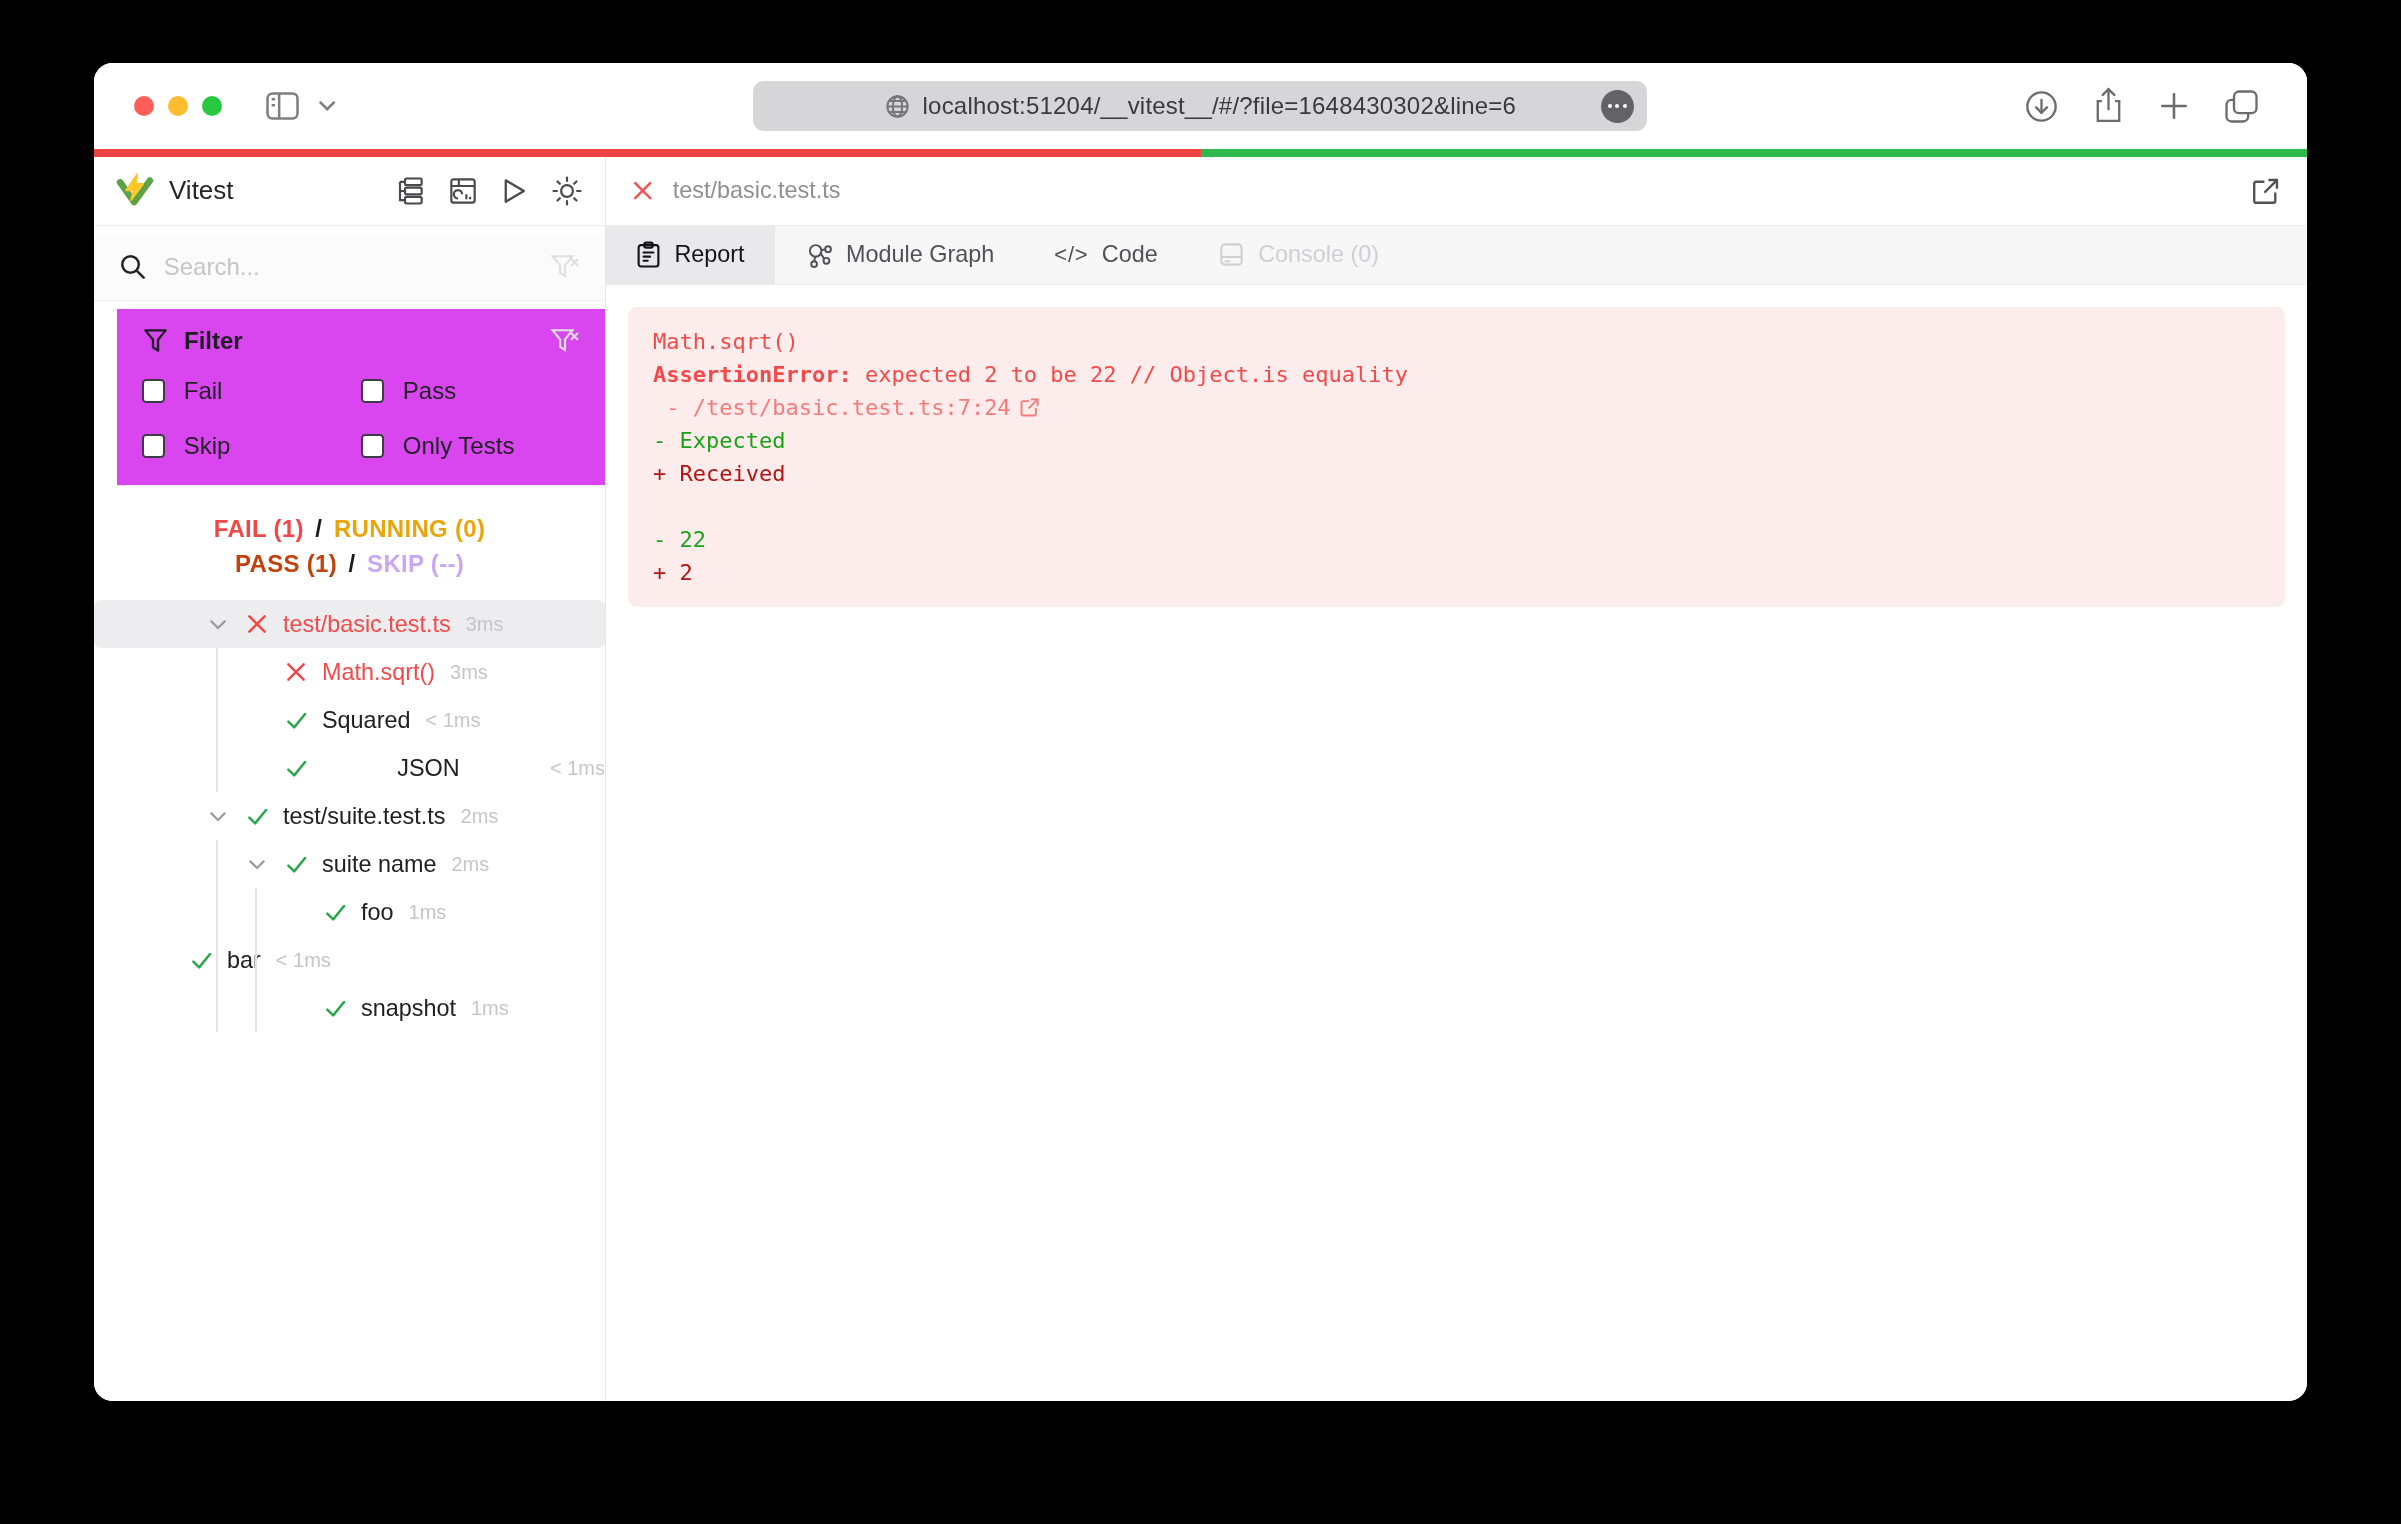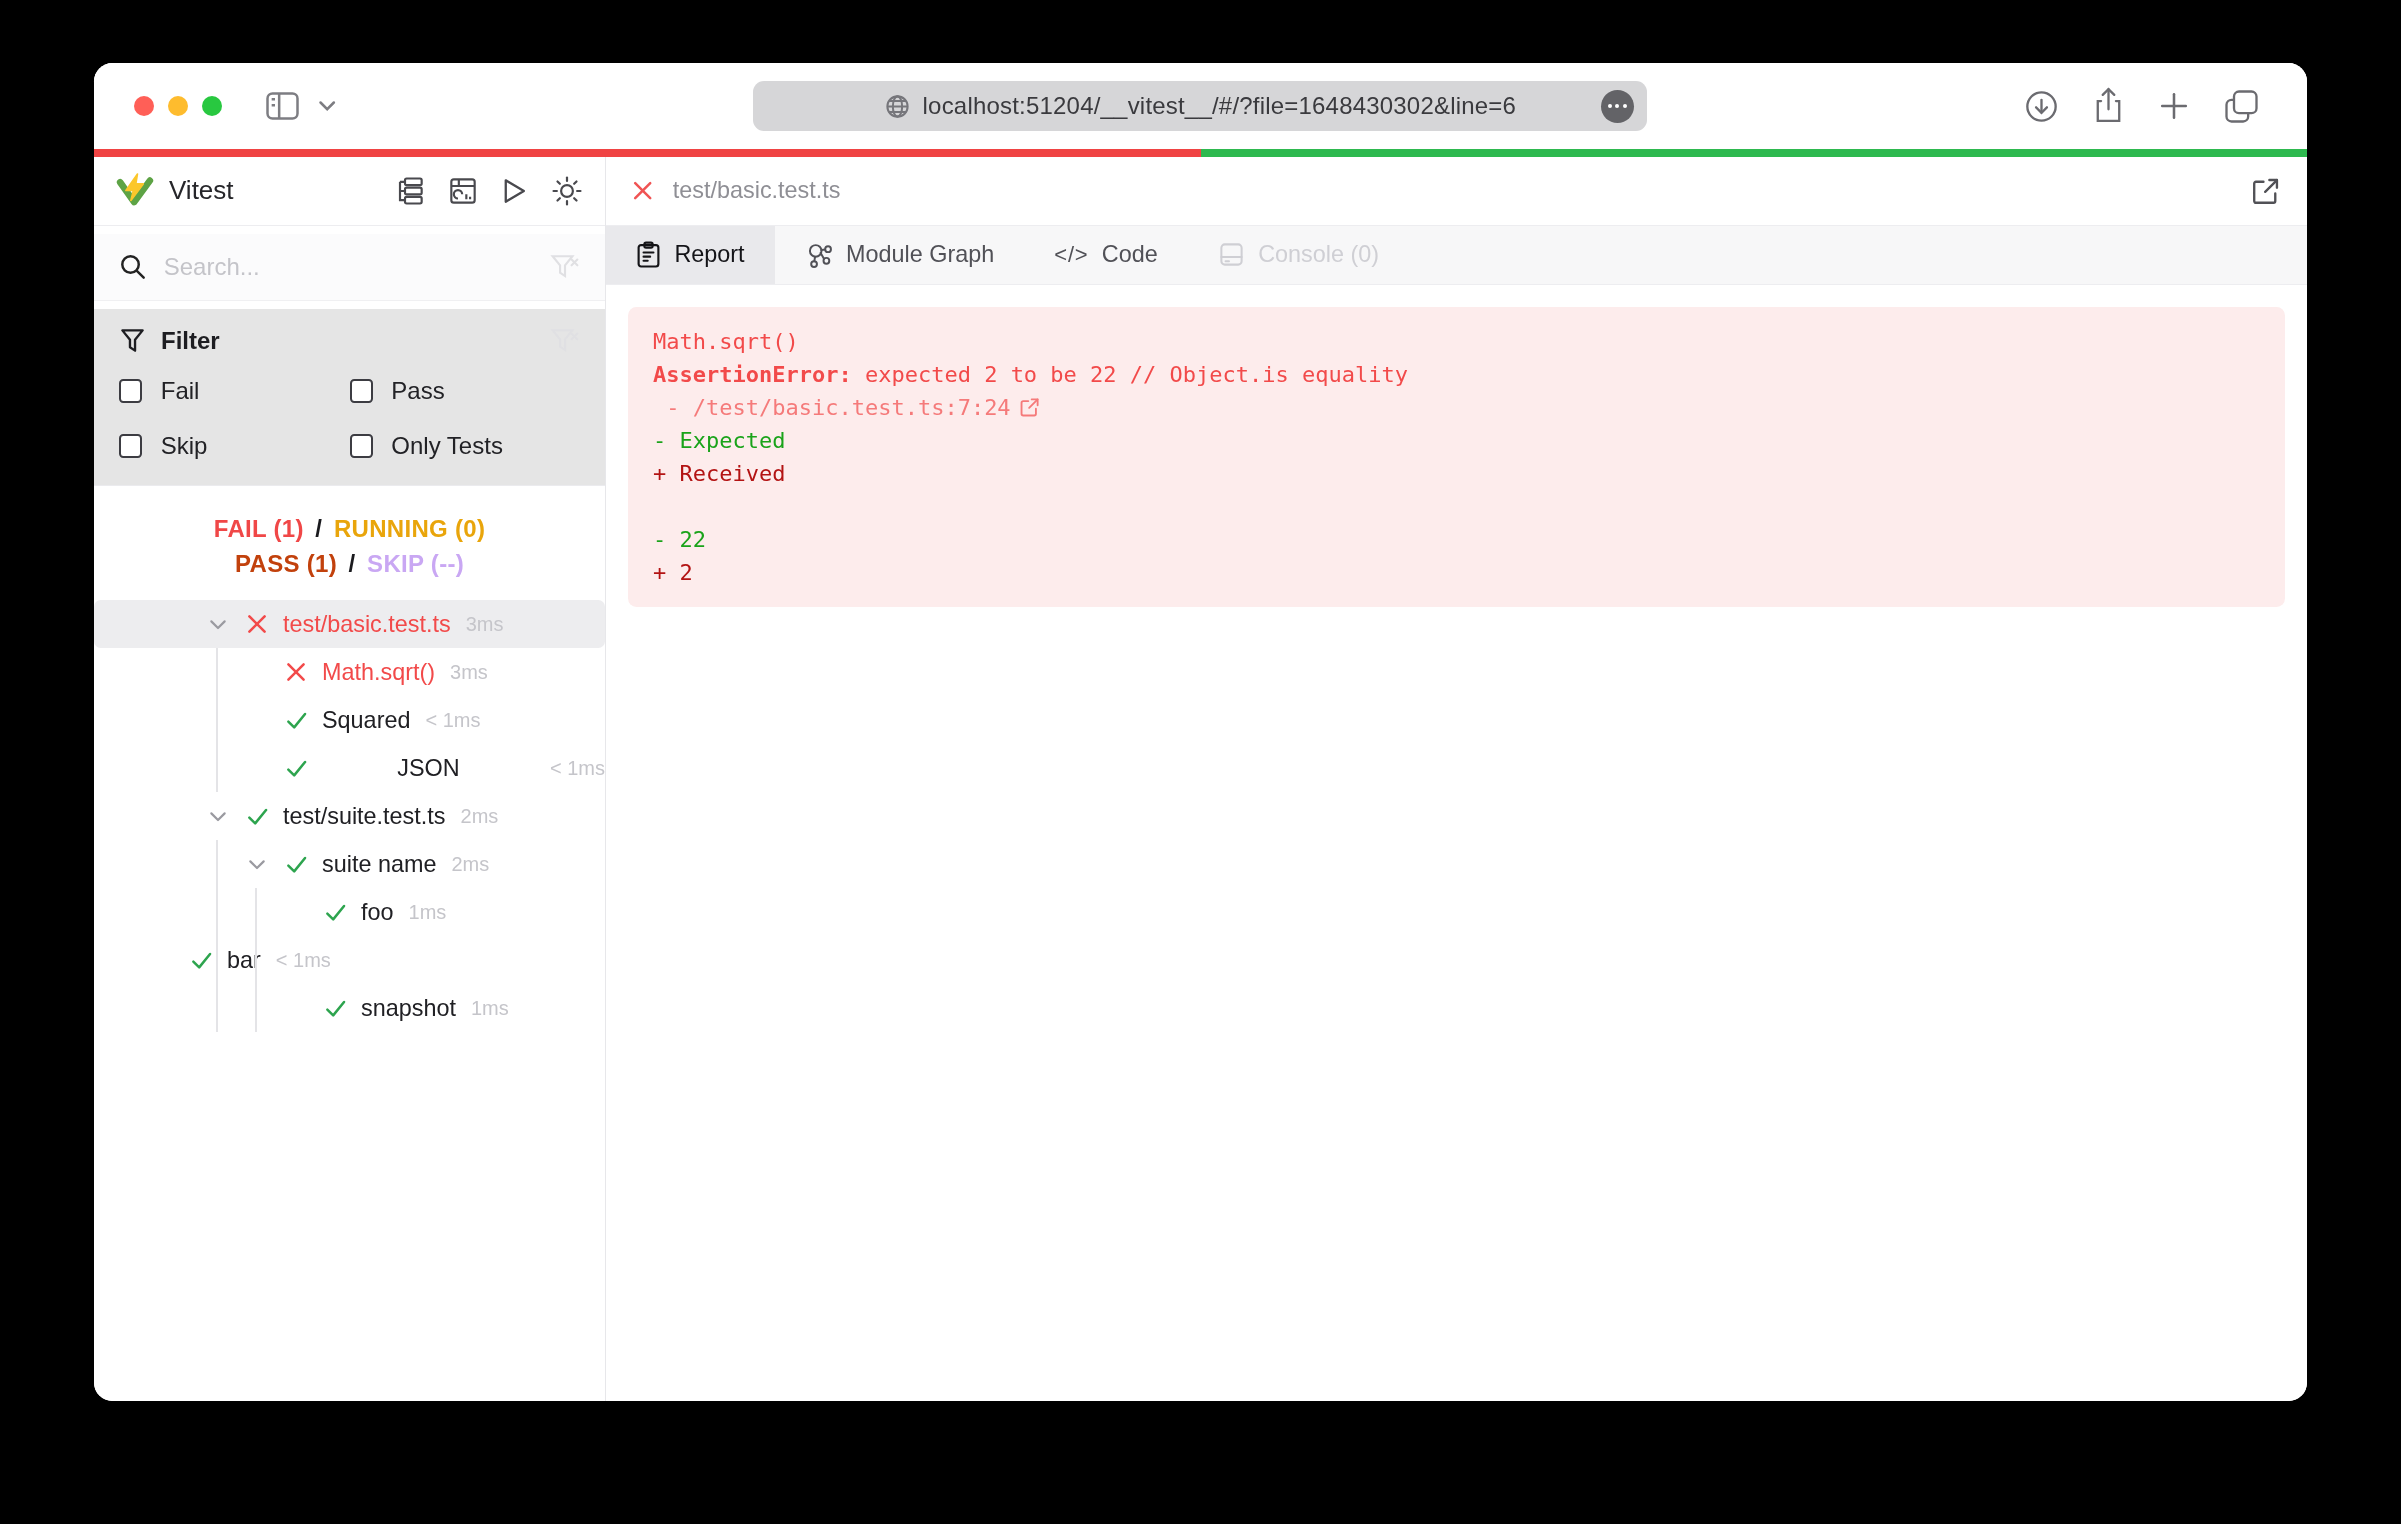--- a/index.html
+++ b/index.html
@@ -44,21 +44,21 @@
 
   
   .search-row { height:67px; flex:0 0 67px; background:#fbfbfc; border-bottom:1.7px solid #f0f0f2;
                 display:flex; align-items:center; padding:0 25px; gap:16.7px; }
   .search-input { flex:1; border:none; outline:none; background:transparent; font-size:24px;
                   color:#3a3a3e; font-family:"Liberation Sans",sans-serif; }
   .search-input::placeholder { color:#c4c4c9; }
   .muted-funnel { color:#e0e0e3; }
 
   
-  .filter-panel { background:#e5e5e5; border-bottom:1.7px solid #ebebee; padding:18.4px 25px 25px; }
+  .filter-panel { background:#d946ef; border-bottom:1.7px solid #ebebee; padding:18.4px 25px 25px;margin-left:23px; }
   .filter-head { display:flex; align-items:center; gap:15px; color:#1d1d21; }
   .filter-title { font-size:24px; font-weight:bold; }
   .filter-grid { margin-top:22px; display:grid; grid-template-columns:1fr 1fr; row-gap:27px; }
   .check-item { display:flex; align-items:center; gap:18.4px; font-size:24px; color:#222226; }
   .checkbox { width:23.4px; height:23.4px; border:2.5px solid #3c3c42; border-radius:4.2px; background:#fff; }
 
   
   .status-block { padding:16.7px 0 8.4px; text-align:center; font-size:24px; font-weight:bold;
                   line-height:35px; letter-spacing:0.3px; }
   .status-block span { margin:0 5.8px; }

